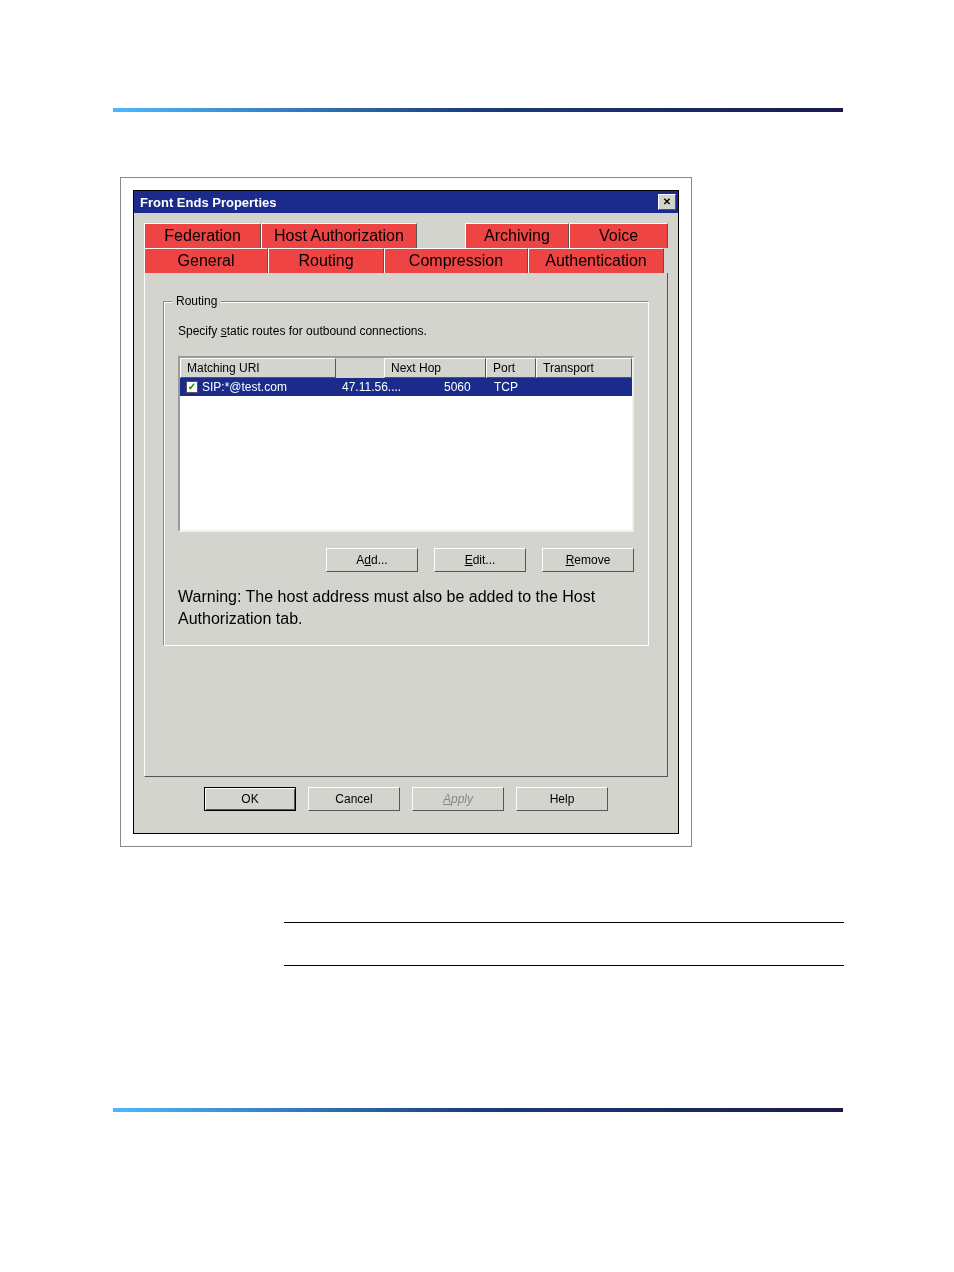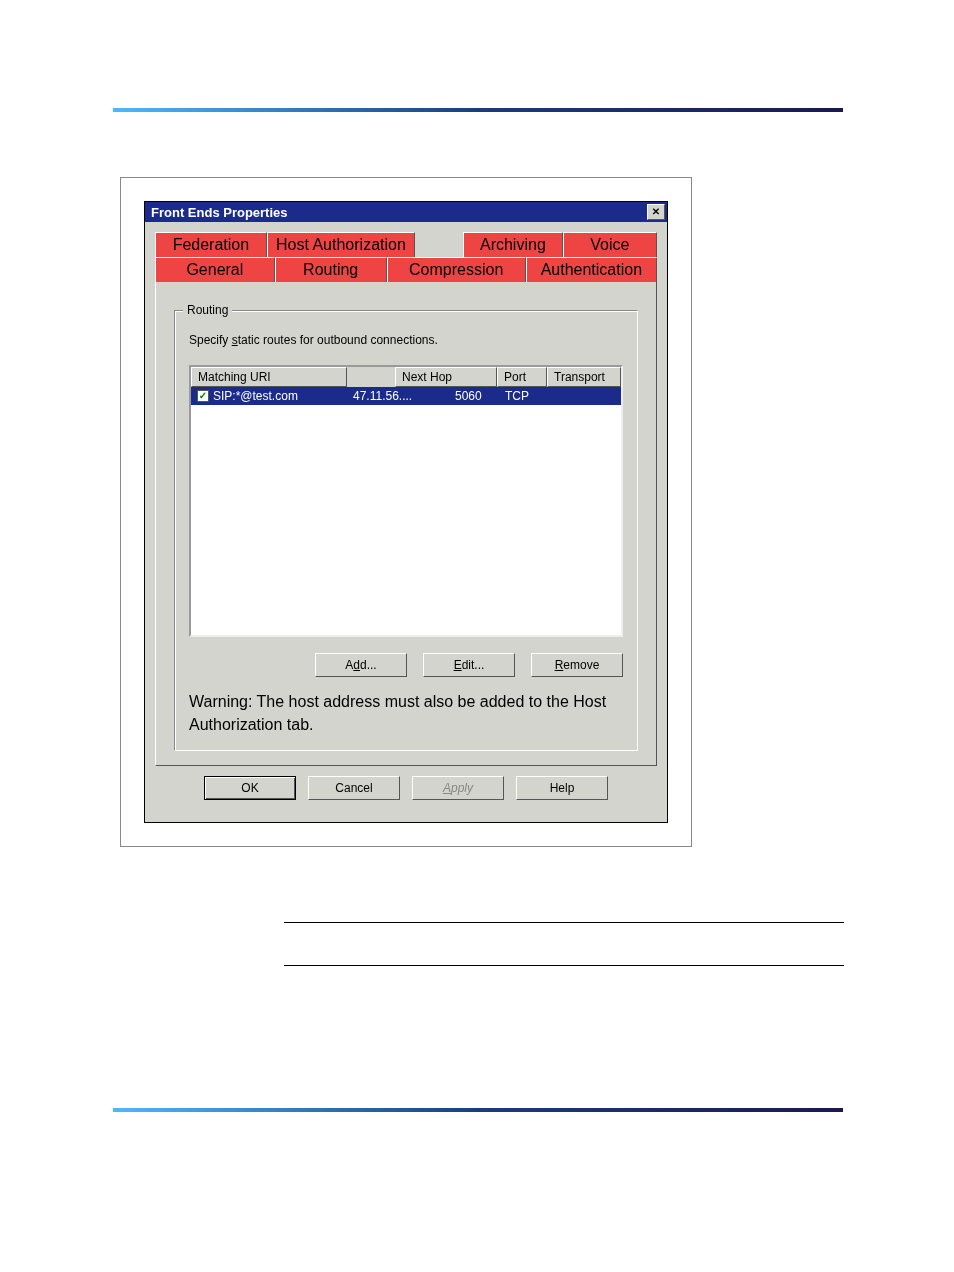--- a/index.html
+++ b/index.html
@@ -29,21 +29,21 @@
     background: linear-gradient(90deg, #4db8ff 0%, #1a3d7a 50%, #1a1a4d 100%);
   }
   .dialog-wrap {
     position: absolute;
     left: 120px;
     top: 177px;
     width: 572px;
     height: 670px;
     border: 1px solid #888;
     background: #fff;
-    padding: 23px;
+    padding: 12px;
   }
   .dialog {
     width: 100%;
     height: 100%;
     border: 1px solid #000;
     background: #d4d4ce;
     display: flex;
     flex-direction: column;
   }
   .titlebar {
@@ -132,21 +132,21 @@
     padding: 0 4px;
     font-size: 12px;
   }
   .hint {
     margin: 4px 0 18px 0;
   }
   .u { text-decoration: underline; }
   .listview {
     border: 2px inset #eee;
     background: #fff;
-    height: 272px;
+    height: 176px;
     display: flex;
     flex-direction: column;
   }
   .lv-header {
     display: flex;
     background: #d4d4ce;
   }
   .lv-col {
     border: 1px solid #fff;
     border-right-color: #555;

